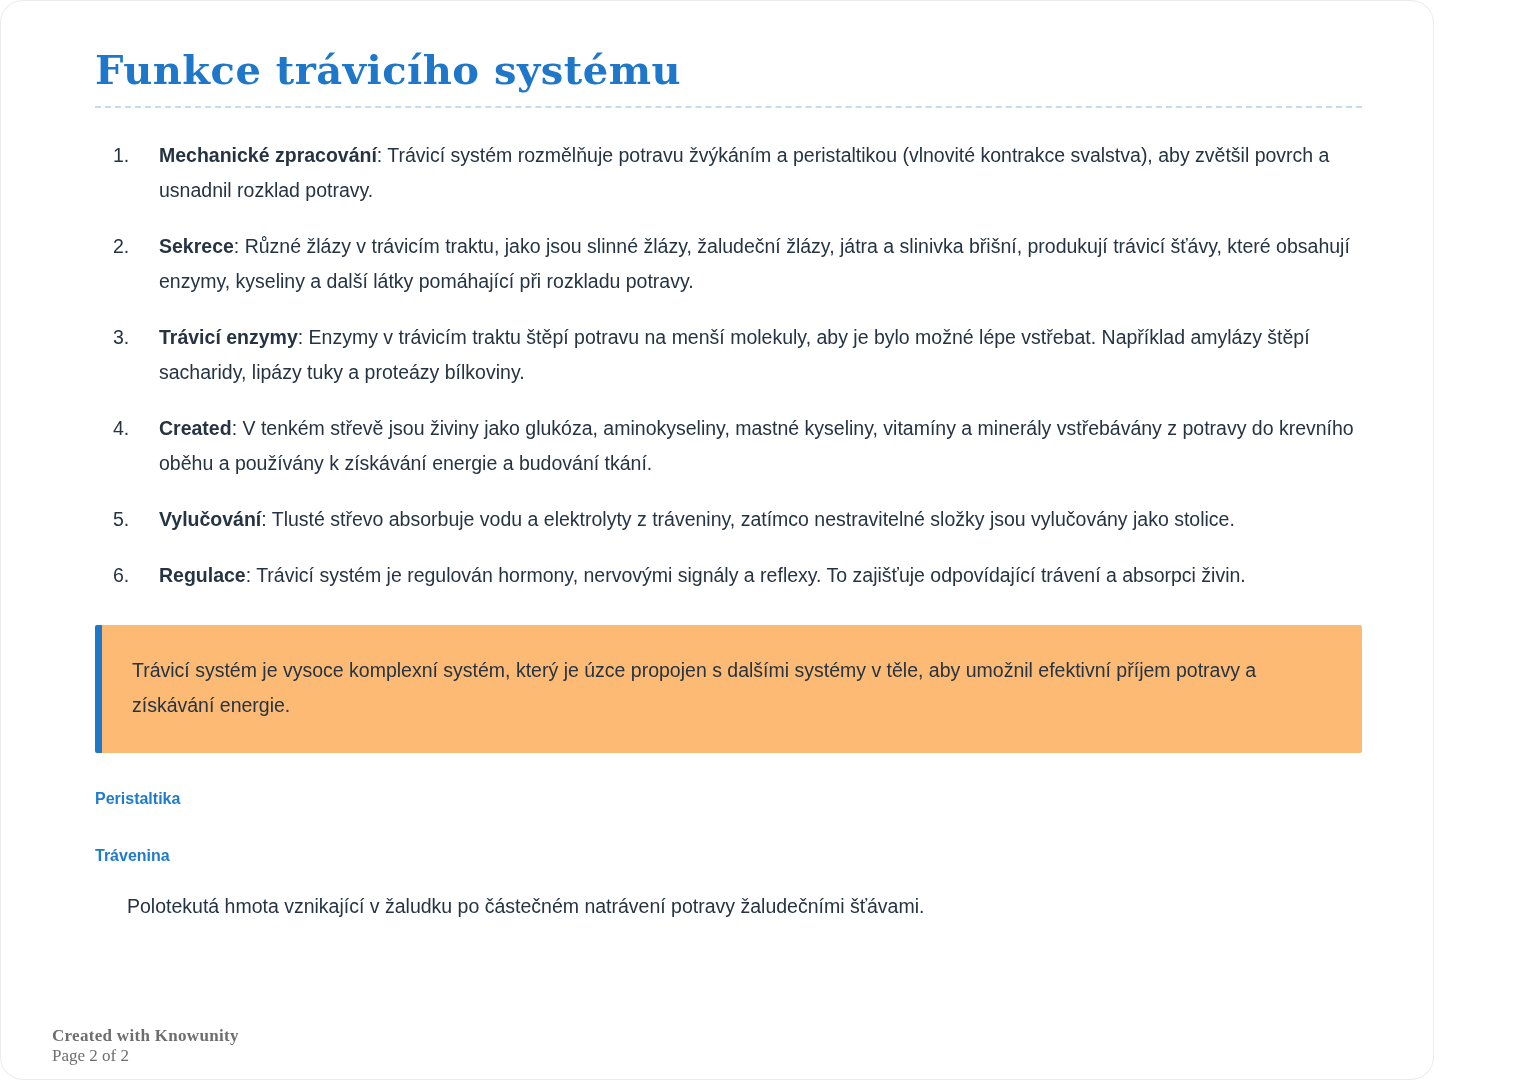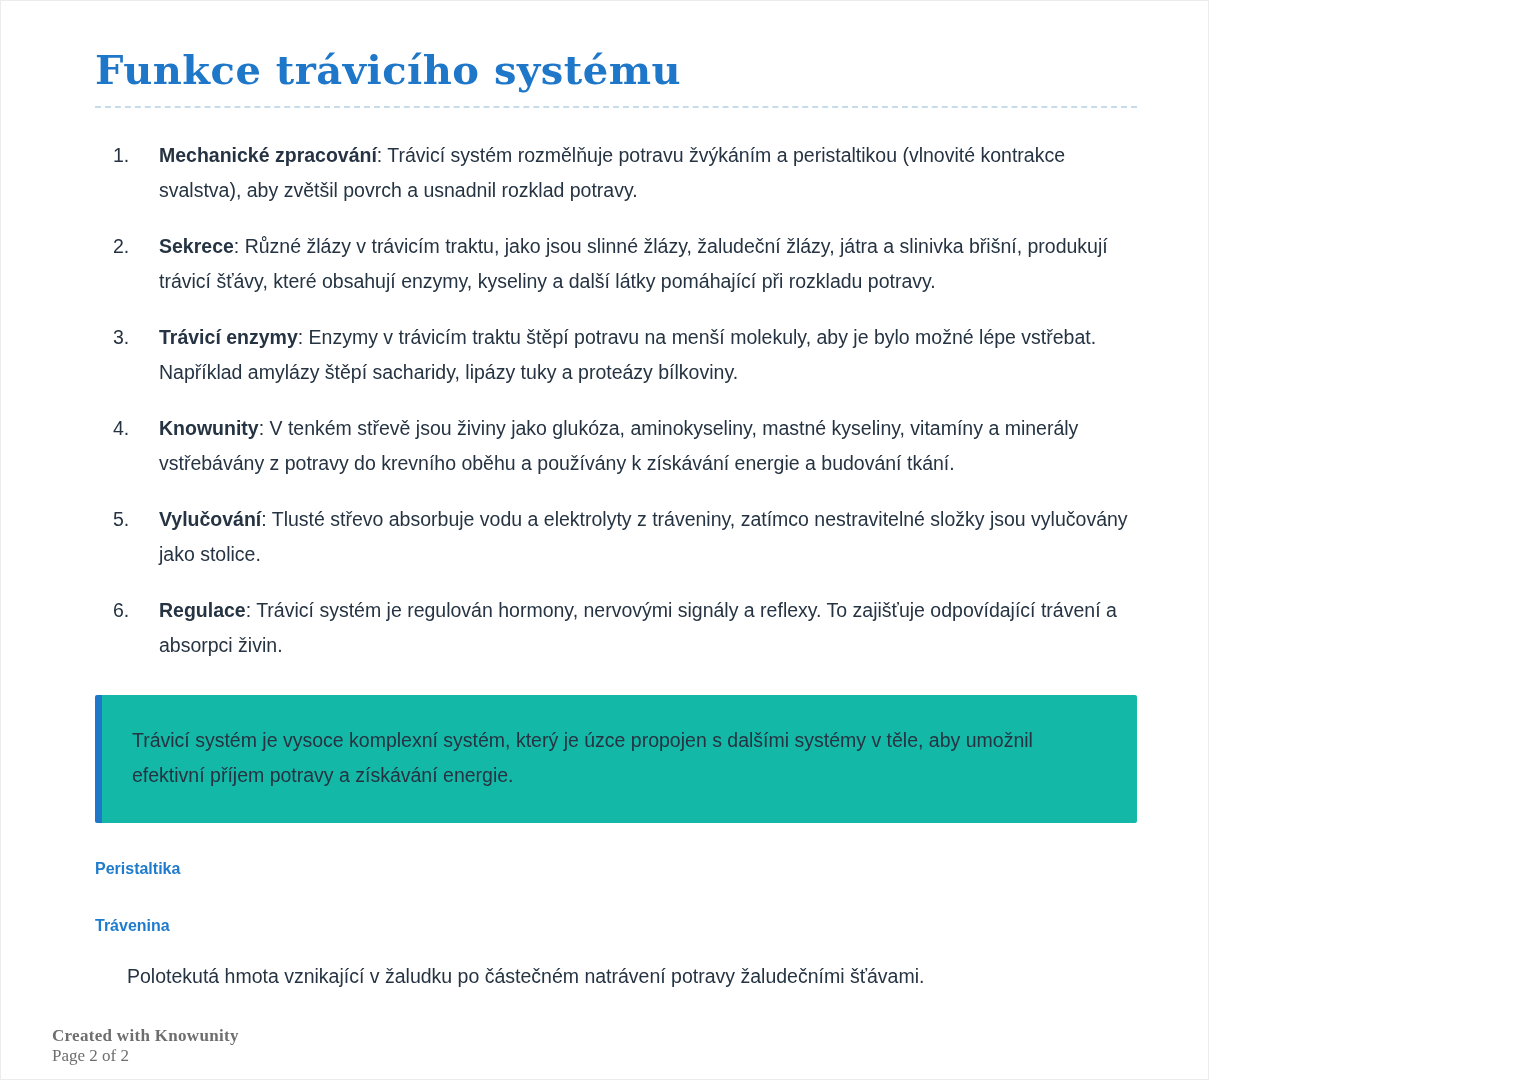--- a/index.html
+++ b/index.html
@@ -8,24 +8,25 @@
     background: #ffffff;
     width: 1527px;
     height: 1080px;
     font-family: "Liberation Sans", "DejaVu Sans", sans-serif;
     color: #253342;
     position: relative;
     overflow: hidden;
   }
   .page {
     box-sizing: border-box;
-    width: 1209px;
+    width: 1434px;
     height: 1080px;
     box-shadow: inset 0 0 0 1px #ececec;
     position: relative;
+    border-radius: 23px;
   }
   .content {
     margin: 0 72px 0 95px;
     padding-top: 48px;
   }
   h1.doc-title {
     margin: 0;
     font-family: "DejaVu Serif", "Liberation Serif", serif;
     font-weight: 700;
     font-size: 40px;
@@ -52,21 +53,21 @@
     padding-left: 18px;
     box-sizing: content-box;
   }
   ol.func-list .item-text {
     flex: 1 1 auto;
     margin-left: 16px;
   }
   .term { font-weight: 700; }
   .callout {
     margin-top: 32px;
-    background: #14b8a6;
+    background: #fdba74;
     border-left: 7px solid #1e77c8;
     border-radius: 2px;
     padding: 28px 30px 30px 30px;
     font-size: 19.5px;
     line-height: 35px;
     box-sizing: border-box;
   }
   .subsection { margin-top: 36px; }
   .subsection h2 {
     margin: 0;
@@ -113,21 +114,21 @@
       <li>
         <span class="num">2.</span>
         <span class="item-text"><span class="term">Sekrece</span><span>: Různé žlázy v trávicím traktu, jako jsou slinné žlázy, žaludeční žlázy, játra a slinivka břišní, produkují trávicí šťávy, které obsahují enzymy, kyseliny a další látky pomáhající při rozkladu potravy.</span></span>
       </li>
       <li>
         <span class="num">3.</span>
         <span class="item-text"><span class="term">Trávicí enzymy</span><span>: Enzymy v trávicím traktu štěpí potravu na menší molekuly, aby je bylo možné lépe vstřebat. Například amylázy štěpí sacharidy, lipázy tuky a proteázy bílkoviny.</span></span>
       </li>
       <li>
         <span class="num">4.</span>
-        <span class="item-text"><span class="term">Knowunity</span><span>: V tenkém střevě jsou živiny jako glukóza, aminokyseliny, mastné kyseliny, vitamíny a minerály vstřebávány z potravy do krevního oběhu a používány k získávání energie a budování tkání.</span></span>
+        <span class="item-text"><span class="term">Created</span><span>: V tenkém střevě jsou živiny jako glukóza, aminokyseliny, mastné kyseliny, vitamíny a minerály vstřebávány z potravy do krevního oběhu a používány k získávání energie a budování tkání.</span></span>
       </li>
       <li>
         <span class="num">5.</span>
         <span class="item-text"><span class="term">Vylučování</span><span>: Tlusté střevo absorbuje vodu a elektrolyty z tráveniny, zatímco nestravitelné složky jsou vylučovány jako stolice.</span></span>
       </li>
       <li>
         <span class="num">6.</span>
         <span class="item-text"><span class="term">Regulace</span><span>: Trávicí systém je regulován hormony, nervovými signály a reflexy. To zajišťuje odpovídající trávení a absorpci živin.</span></span>
       </li>
     </ol>

